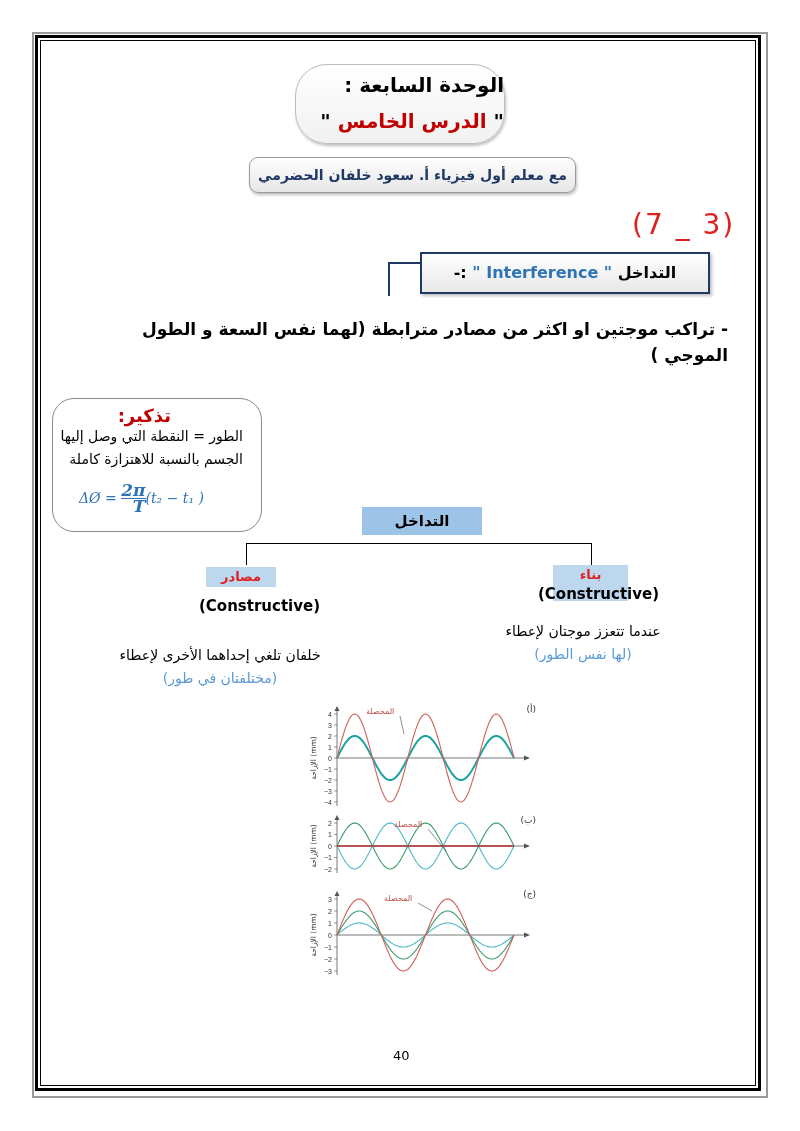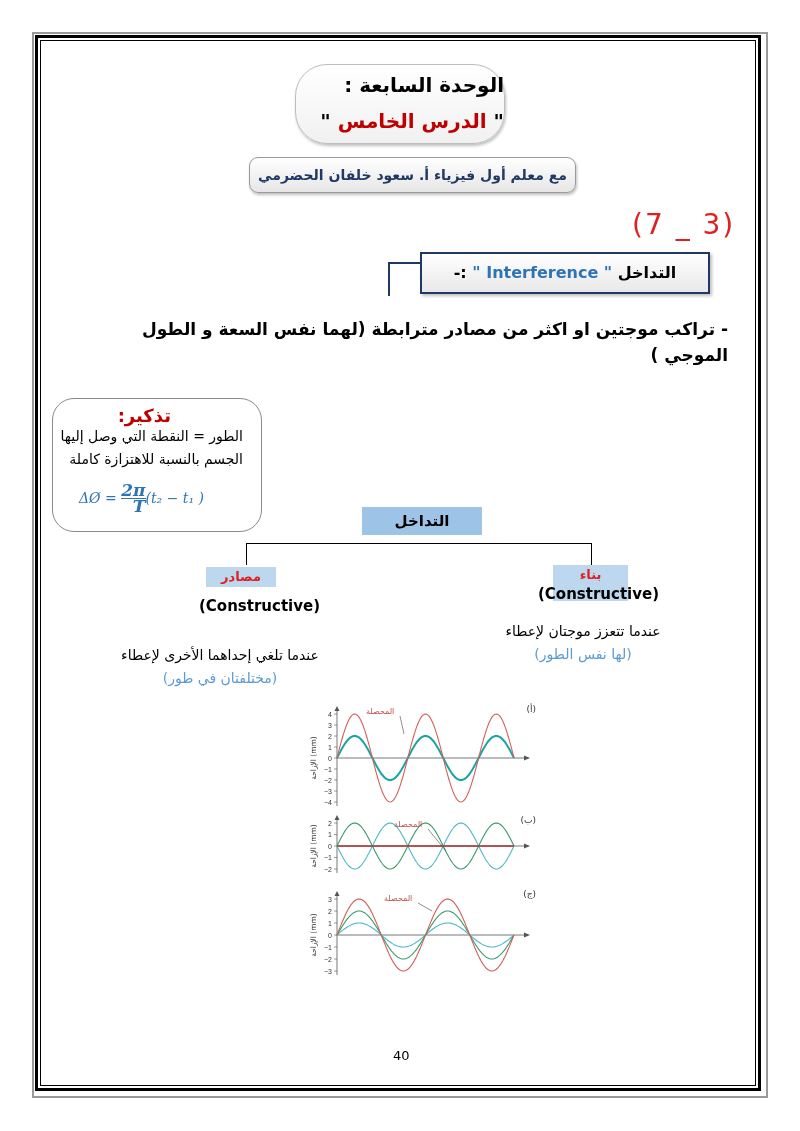--- a/index.html
+++ b/index.html
@@ -92,21 +92,21 @@
 <div class="en-label en-destructive">(Constructive)</div>
 <div class="leaf leaf-constructive rtl">بناء</div>
 <div class="en-label en-constructive">(Constructive)</div>
 
 <div class="desc desc-constructive rtl">
   <div>عندما تتعزز موجتان لإعطاء</div>
   <div class="blue">(لها نفس الطور)</div>
 </div>
 
 <div class="desc desc-destructive rtl">
-  <div>عندما تلغي إحداهما الأخرى لإعطاء</div>
+  <div>خلفان تلغي إحداهما الأخرى لإعطاء</div>
   <div class="blue">(مختلفتان في طور)</div>
 </div>
 
 <div class="graph" style="top:702px;">
     <svg id="g0" width="240" height="106">
       <line x1="41" y1="6" x2="41" y2="104" stroke="#555" stroke-width="0.8"></line>
       <path d="M38.5,9 L41,4 L43.5,9 Z" fill="#555"></path>
       <line x1="41" y1="56" x2="230" y2="56" stroke="#555" stroke-width="0.8"></line>
       <path d="M228,53.5 L234,56 L228,58.5 Z" fill="#555"></path>
       <line x1="38" y1="12" x2="41" y2="12" stroke="#555" stroke-width="0.6"></line>

